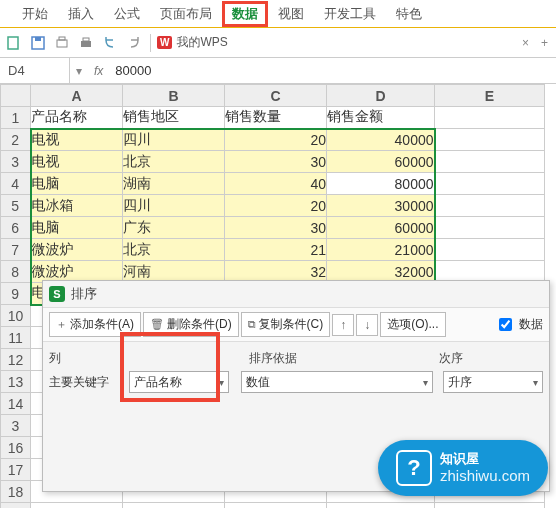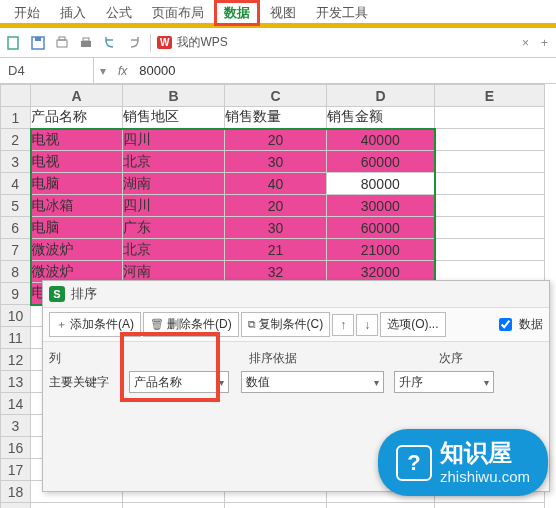--- a/index.html
+++ b/index.html
@@ -1,83 +1,84 @@
 <!DOCTYPE html>
 <html><head>
 <meta charset="utf-8">
 <style>
 *{box-sizing:border-box;font-family:"Microsoft YaHei",SimSun,Arial,sans-serif}
 body{margin:0;background:#fff;width:556px;height:508px;overflow:hidden;position:relative;font-size:12px;color:#333}
-.menubar{display:flex;height:28px;align-items:flex-start;padding:0 4px;border-bottom:5px solid #eab308}
+.menubar{display:flex;height:28px;align-items:flex-end;padding:0 12px;border-bottom:1px solid #eab308}
 .menu-item{padding:4px 10px;cursor:pointer;font-size:13px;color:#555}
 .menu-item.hl{border:3px solid #e43;color:#1a8f3c;font-weight:bold;padding:1px 7px}
 .toolbar{display:flex;height:30px;align-items:center;border-bottom:1px solid #ccc;padding:0 4px;gap:4px}
 .tb-btn{width:20px;height:20px;display:flex;align-items:center;justify-content:center;color:#555}
 .tb-sep{width:1px;height:18px;background:#ccc;margin:0 2px}
 .wps-badge{background:#d33;color:#fff;font-size:10px;font-weight:bold;padding:1px 3px;border-radius:2px}
 .wps-label{color:#555;font-size:12px}
 .tab-x{color:#888;margin-left:auto;margin-right:8px}
 .tab-plus{color:#888;margin-right:4px}
 .formula-row{display:flex;height:26px;align-items:center;border-bottom:1px solid #ccc}
-.name-box{width:94px;padding:0 8px;border-right:1px solid #ccc;height:100%;display:flex;align-items:center;color:#555;font-size:13px}
+.name-box{width:70px;padding:0 8px;border-right:1px solid #ccc;height:100%;display:flex;align-items:center;color:#555;font-size:13px}
 .fx-drop{width:18px;text-align:center;color:#888}
 .fx-label{font-style:italic;color:#777;margin:0 6px}
 .fx-input{flex:1;padding:2px 6px;font-size:13px;color:#333}
 .grid-wrap{position:relative}
 .grid{border-collapse:collapse;table-layout:fixed}
 .grid td,.grid th{border:1px solid #ccc;height:22px;padding:0;font-size:14px;overflow:hidden}
 .corner{width:30px;background:#eee}
 .colh{background:#eee;text-align:center;color:#555;font-size:13px}
 .rowh{width:30px;background:#eee;text-align:center;color:#555;font-size:13px}
 .cA{width:92px}.cB{width:102px}.cC{width:102px}.cD{width:108px}.cE{width:110px}
 .cell{padding:0 4px;white-space:nowrap}
-.txt-l{text-align:left}.txt-r{text-align:center}
-.sel{background:#ec4899}
+.txt-l{text-align:left}.txt-r{text-align:right}
+.sel{background:#fef9c3}
 .hdr-row td.cell{font-weight:normal}
 .sel-border-top{border-top:2px solid #1a8f3c!important}
 .sel-border-bottom{border-bottom:2px solid #1a8f3c!important}
 .sel-border-left{border-left:2px solid #1a8f3c!important}
 .sel-border-right{border-right:2px solid #1a8f3c!important}
 .active-cell{background:#fff!important}
 .dialog{position:absolute;left:42px;top:280px;width:508px;background:#f4f4f4;border:1px solid #bbb;box-shadow:2px 2px 6px rgba(0,0,0,.2)}
 .dlg-title{display:flex;align-items:center;padding:4px 6px;font-size:13px;color:#444}
 .dlg-icon{width:16px;height:16px;background:#1a8f3c;border-radius:3px;margin-right:6px;display:flex;align-items:center;justify-content:center;color:#fff;font-size:11px;font-weight:bold}
 .dlg-tools{display:flex;align-items:center;padding:4px 6px;gap:2px;border-top:1px solid #ddd;border-bottom:1px solid #ddd;background:#fafafa}
 .dlg-btn{border:1px solid #bbb;background:#fff;padding:3px 6px;font-size:12px;display:flex;align-items:center;gap:3px;cursor:pointer}
 .dlg-btn .ic{font-size:11px;color:#666}
 .dlg-arrow{border:1px solid #bbb;background:#fff;width:22px;height:22px;display:flex;align-items:center;justify-content:center;cursor:pointer;color:#666}
 .dlg-chk{display:flex;align-items:center;gap:4px;margin-left:auto;font-size:12px}
 .dlg-body{padding:6px}
 .dlg-headers{display:flex;font-size:12px;color:#444;padding:2px 0}
 .dlg-h1{width:80px}.dlg-h2{width:120px}.dlg-h3{width:190px}.dlg-h4{flex:1}
 .dlg-row{display:flex;align-items:center;padding:2px 0}
 .dlg-label{width:80px;font-size:12px}
 .dlg-select{border:1px solid #aaa;height:22px;font-size:12px;padding:0 4px;background:#fff;display:flex;align-items:center;justify-content:space-between}
-.sel1{width:100px}.sel2{width:143px;margin-left:12px}.sel3{width:100px;margin-left:10px}
+.sel1{width:100px}.sel2{width:192px;margin-left:12px}.sel3{width:100px;margin-left:10px}
 .caret{color:#666;font-size:10px}
 .red-box{position:absolute;border:4px solid #e43;pointer-events:none}
 .red-box.rb1{left:120px;top:332px;width:100px;height:70px}
 .watermark{position:absolute;right:8px;bottom:12px;display:flex;align-items:center;gap:8px;background:#1596d8;color:#fff;padding:10px 18px;border-radius:30px;box-shadow:0 2px 6px rgba(0,0,0,.3)}
 .wm-icon{width:36px;height:36px;border:2px solid #fff;border-radius:6px;display:flex;align-items:center;justify-content:center;font-size:22px;font-weight:bold}
 .wm-txt{display:flex;flex-direction:column;line-height:1.2}
-.wm-main{font-size:24px;font-weight:bold}
+.wm-main{font-size:13px;font-weight:bold}
 .wm-sub{font-size:15px;opacity:.9}
 svg{display:block}
 </style>
 </head>
 <body>
 
 <div class="menubar">
   <div class="menu-item">开始</div>
   <div class="menu-item">插入</div>
   <div class="menu-item">公式</div>
   <div class="menu-item">页面布局</div>
   <div class="menu-item hl">数据</div>
   <div class="menu-item">视图</div>
   <div class="menu-item">开发工具</div>
+  <div class="menu-item">特色</div>
 </div>
 
 <div class="toolbar">
   <div class="tb-btn">
       <svg width="14" height="14">
         <rect x="1" y="1" width="10" height="12" fill="none" stroke="#4a8" stroke-width="1.5"></rect>
       </svg>
     </div>
   <div class="tb-btn">
       <svg width="14" height="14">

